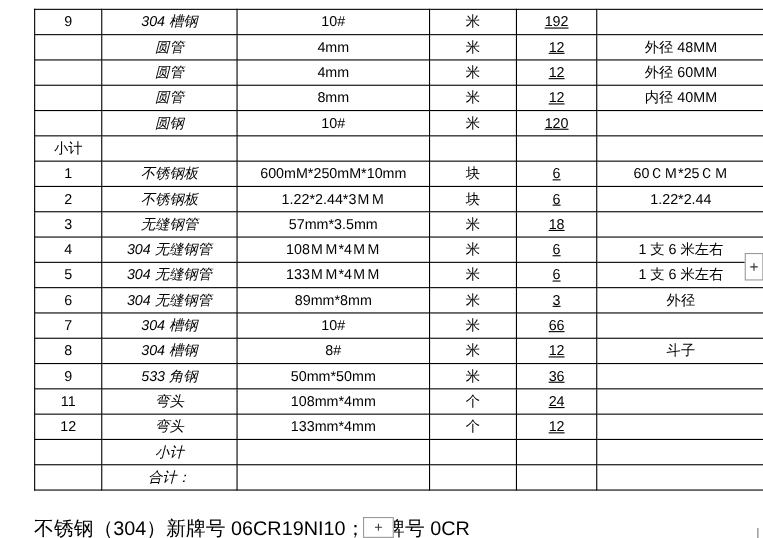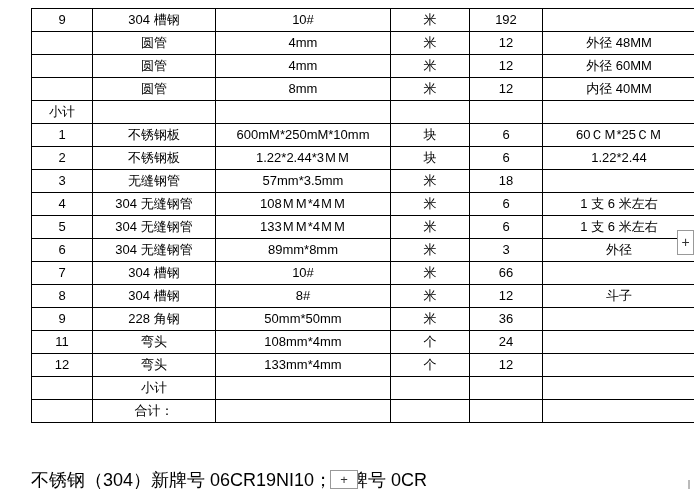--- a/index.html
+++ b/index.html
@@ -33,24 +33,24 @@
     height: 22px;
     line-height: 20px;
     text-align: center;
     vertical-align: middle;
     font-size: 13px;
     padding: 0 2px;
     white-space: nowrap;
     overflow: hidden;
   }
   td.c0 { width: 56px; }
-  td.c1 { width: 118px; }
+  td.c1 { width: 118px; font-style: italic; }
   td.c2 { width: 170px; }
   td.c3 { width: 74px; }
-  td.c4 { width: 68px; }
+  td.c4 { width: 68px; text-decoration: underline; }
   td.c5 { width: 148px; }
   .note {
     position: absolute;
     left: 31px;
     top: 460px;
     font-size: 18px;
     white-space: nowrap;
   }
   
   .side-handle {
@@ -127,20 +127,28 @@
 
       <tr>
         <td class="c0"></td>
         <td class="c1">圆管</td>
         <td class="c2">8mm</td>
         <td class="c3">米</td>
         <td class="c4">12</td>
         <td class="c5">内径 40MM</td>
       </tr>
 
+      <tr>
+        <td class="c0"></td>
+        <td class="c1">圆钢</td>
+        <td class="c2">10#</td>
+        <td class="c3">米</td>
+        <td class="c4">120</td>
+        <td class="c5"></td>
+      </tr>
 
       <tr>
         <td class="c0">小计</td>
         <td class="c1"></td>
         <td class="c2"></td>
         <td class="c3"></td>
         <td class="c4"></td>
         <td class="c5"></td>
       </tr>
 
@@ -211,21 +219,21 @@
         <td class="c0">8</td>
         <td class="c1">304 槽钢</td>
         <td class="c2">8#</td>
         <td class="c3">米</td>
         <td class="c4">12</td>
         <td class="c5">斗子</td>
       </tr>
 
       <tr>
         <td class="c0">9</td>
-        <td class="c1">228 角钢</td>
+        <td class="c1">533 角钢</td>
         <td class="c2">50mm*50mm</td>
         <td class="c3">米</td>
         <td class="c4">36</td>
         <td class="c5"></td>
       </tr>
 
 
       <tr>
         <td class="c0">11</td>
         <td class="c1">弯头</td>

